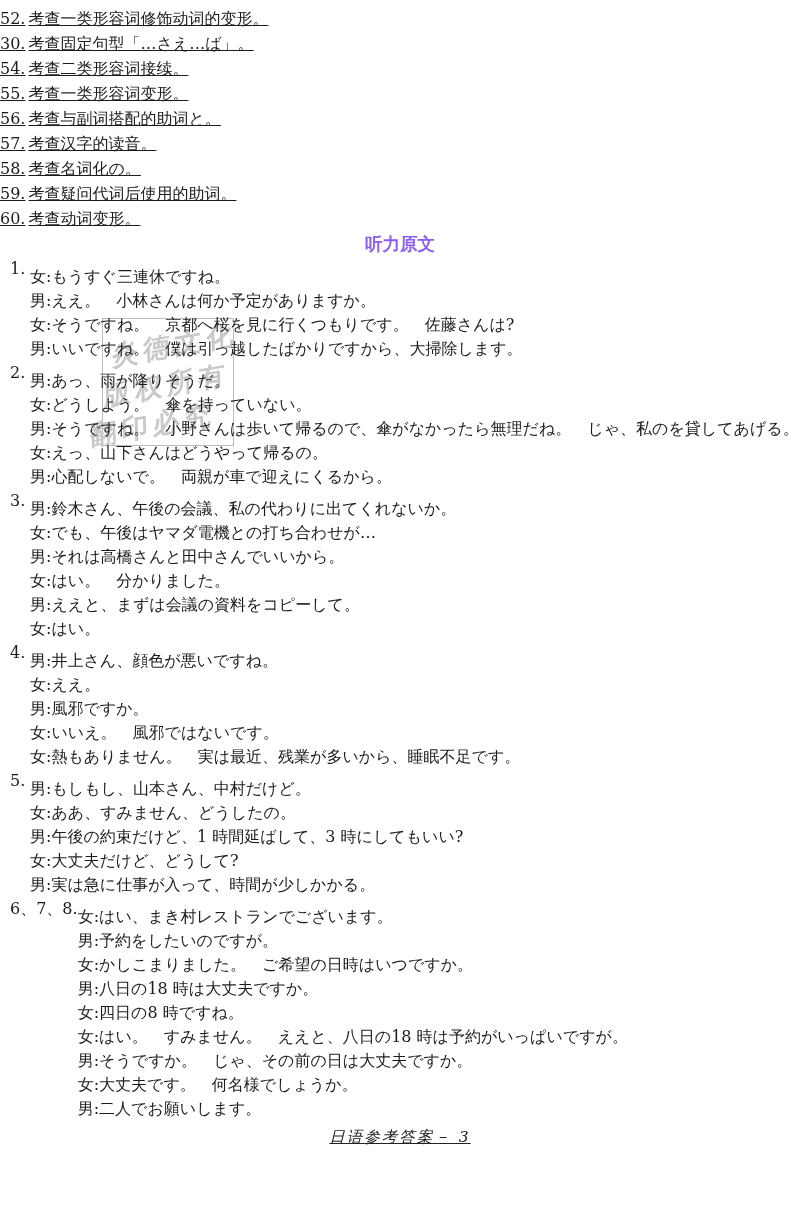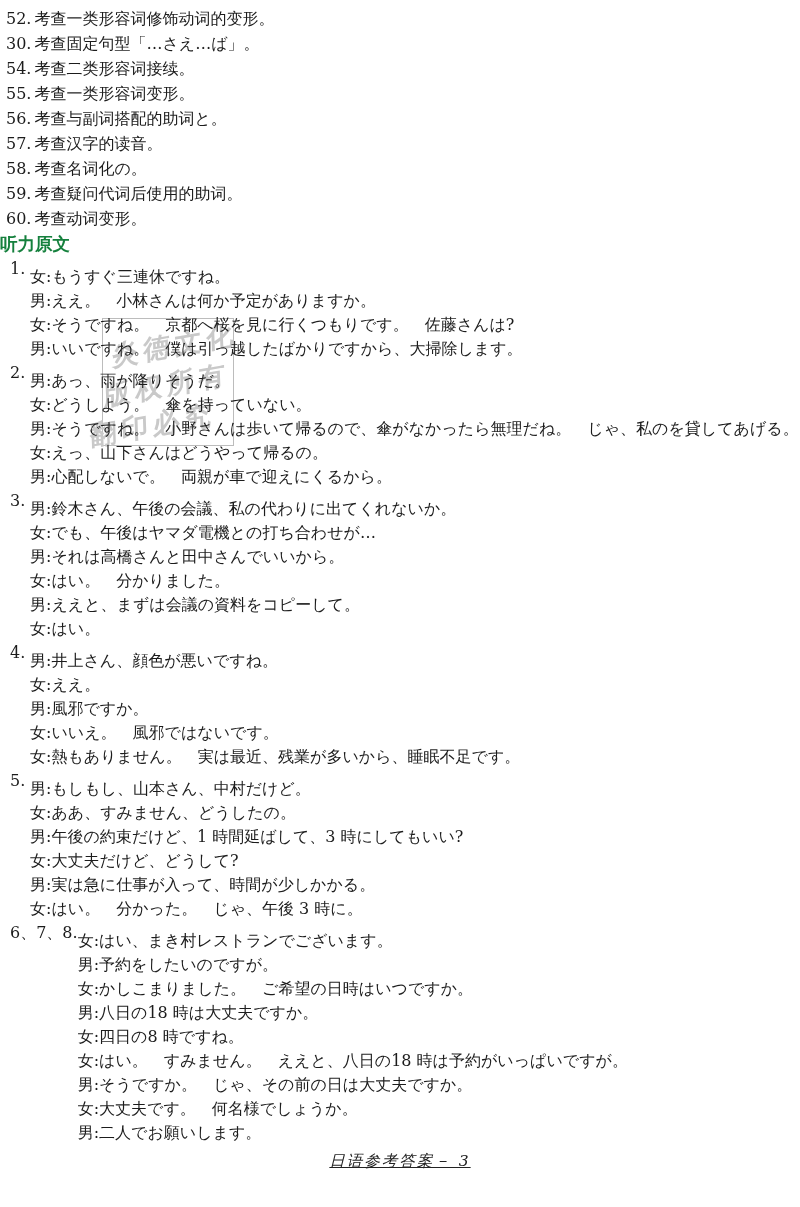--- a/index.html
+++ b/index.html
@@ -9,30 +9,30 @@
     margin:0 auto;
     background:#ffffff;
     color:#1c1c1c;
     font-family:"DejaVu Serif","Liberation Serif",serif;
     font-size:16px;
     overflow:hidden;
   }
   .content { position:relative; z-index:1; padding-top:6px; }
 
   
-  .answers { padding-left:6px; }
+  .answers { padding-left:0;text-decoration:underline; }
   .ans-row { line-height:25px; white-space:nowrap; }
   .ans-num { margin-right:3px; }
 
   
   .heading {
-    margin:0; 
+    margin:0; text-align:center;
     font-family:"DejaVu Sans","Liberation Sans",sans-serif;
     font-weight:bold; font-size:17.5px; line-height:26px;
-    color:#15803d;
+    color:#8b5cf6;
   }
 
   
   .dialogs { padding-left:10px; }
   .dialog { display:flex; align-items:flex-start; }
   .dlg-label { white-space:nowrap; line-height:24px; min-width:20px; }
   .dlg-lines { flex:1; min-width:0;margin-top:8px; }
   .dlg-line { line-height:24px; white-space:nowrap; }
 
   
@@ -128,21 +128,20 @@
           </div>
         </div>
         <div class="dialog">
           <span class="dlg-label">5.</span>
           <div class="dlg-lines">
             <div class="dlg-line">男:もしもし、山本さん、中村だけど。</div>
             <div class="dlg-line">女:ああ、すみません、どうしたの。</div>
             <div class="dlg-line">男:午後の約束だけど、1 時間延ばして、3 時にしてもいい?</div>
             <div class="dlg-line">女:大丈夫だけど、どうして?</div>
             <div class="dlg-line">男:実は急に仕事が入って、時間が少しかかる。</div>
-            <div class="dlg-line">女:はい。　分かった。　じゃ、午後 3 時に。</div>
           </div>
         </div>
         <div class="dialog">
           <span class="dlg-label">6、7、8.</span>
           <div class="dlg-lines">
             <div class="dlg-line">女:はい、まき村レストランでございます。</div>
             <div class="dlg-line">男:予約をしたいのですが。</div>
             <div class="dlg-line">女:かしこまりました。　ご希望の日時はいつですか。</div>
             <div class="dlg-line">男:八日の18 時は大丈夫ですか。</div>
             <div class="dlg-line">女:四日の8 時ですね。</div>

